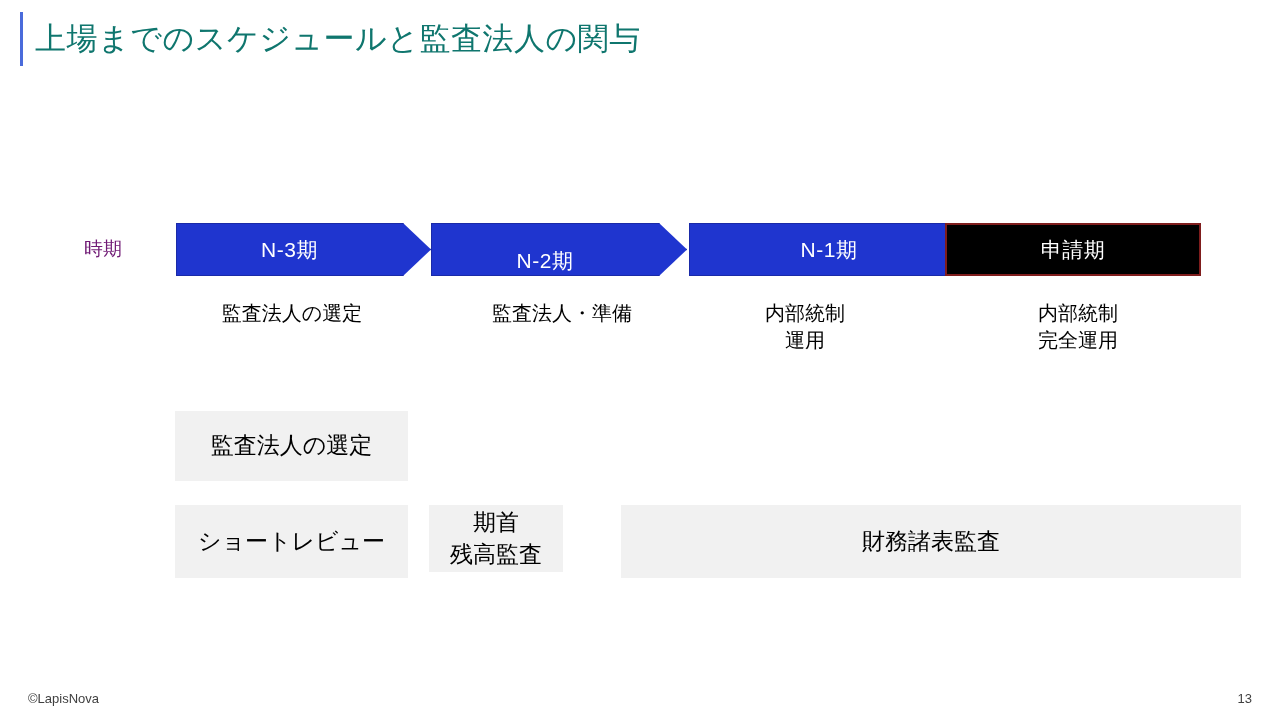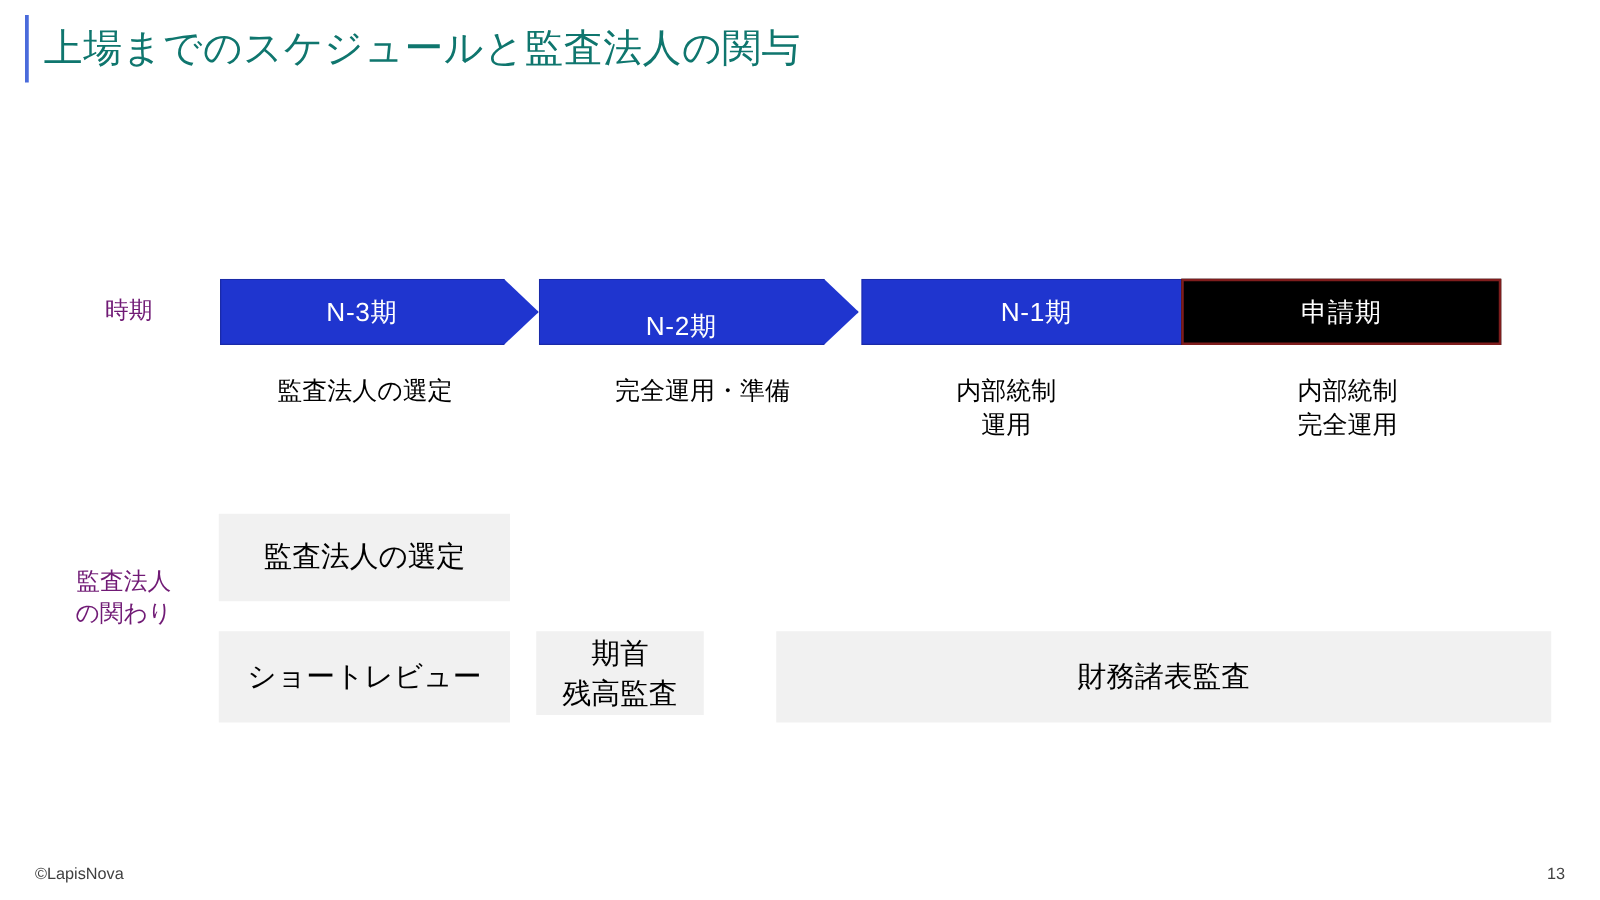--- a/index.html
+++ b/index.html
@@ -150,38 +150,36 @@
 
 <div id="slide">
 
   <div class="title-wrap">
     <div class="title-bar"></div>
     <div class="title-text">上場までのスケジュールと監査法人の関与</div>
   </div>
 
   <div class="row-label" id="label-period">時期</div>
 
-  <div class="row-label" id="label-involvement">監査法人
-の関わり</div>
 
   <div class="phase chevron" id="phase-0">
     <span class="phase-label">N-3期</span>
   </div>
   <div class="phase chevron" id="phase-1">
     <span class="phase-label">N-2期</span>
   </div>
   <div class="phase chevron" id="phase-2">
     <span class="phase-label">N-1期</span>
   </div>
   <div class="phase block" id="phase-3">
     <span class="phase-label">申請期</span>
   </div>
 
   <div class="phase-caption" id="caption-0">監査法人の選定</div>
-  <div class="phase-caption" id="caption-1">完全運用・準備</div>
+  <div class="phase-caption" id="caption-1">監査法人・準備</div>
   <div class="phase-caption" id="caption-2">内部統制
 運用</div>
   <div class="phase-caption" id="caption-3">内部統制
 完全運用</div>
 
   <div class="inv-box" id="inv-0">監査法人の選定</div>
   <div class="inv-box" id="inv-1">ショートレビュー</div>
   <div class="inv-box" id="inv-2">期首
 残高監査</div>
   <div class="inv-box" id="inv-3">財務諸表監査</div>

